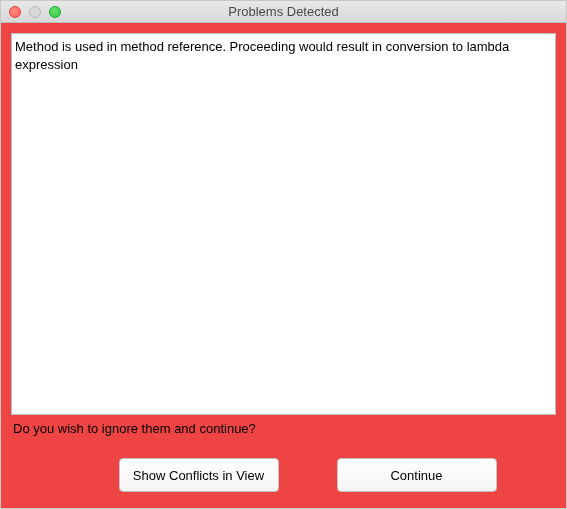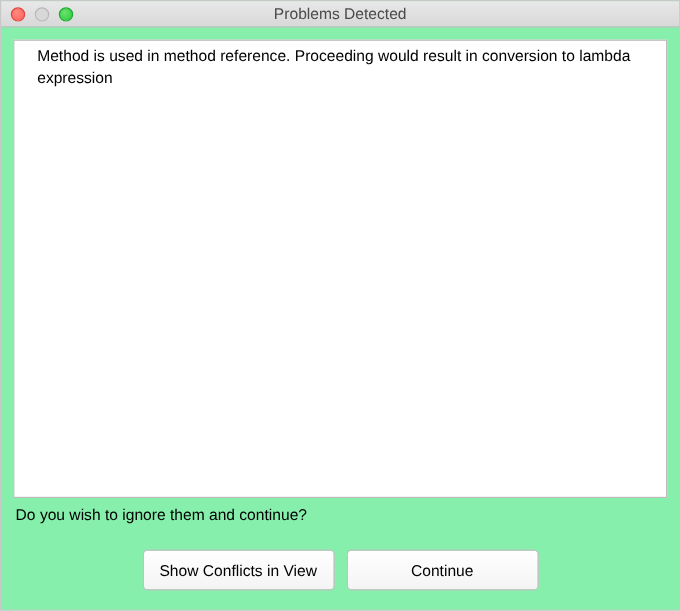--- a/index.html
+++ b/index.html
@@ -11,21 +11,21 @@
       font-family: -apple-system, BlinkMacSystemFont, "Helvetica Neue", sans-serif;
       font-size: 13px;
       background: #f0f0f0;
       width: 567px;
       height: 509px;
       overflow: hidden;
     }
     .window {
       width: 100%;
       height: 100%;
-      background: #86efac;
+      background: #ef4444;
       display: flex;
       flex-direction: column;
       border: 1px solid #c8c8c8;
     }
     .titlebar {
       height: 22px;
       background: linear-gradient(to bottom, #e8e8e8, #d8d8d8);
       display: flex;
       align-items: center;
       position: relative;
@@ -71,21 +71,21 @@
     .heading {
       font-size: 13px;
       color: #000;
       margin-bottom: 3px;
       margin-left: 2px;
     }
     .problems-box {
       flex: 1;
       background: #ffffff;
       border: 1px solid #bcbcbc;
-      padding: 4px 19px;
+      padding: 4px 3px;
       font-size: 13px;
       color: #000;
       line-height: 1.35;
       overflow: auto;
     }
     .prompt {
       font-size: 13px;
       color: #000;
       margin-top: 6px;
       margin-left: 2px;
@@ -100,20 +100,21 @@
     .btn {
       height: 22px;
       border-radius: 4px;
       font-size: 13px;
       font-family: inherit;
       cursor: pointer;
       display: flex;
       align-items: center;
       justify-content: center;
       padding: 16px 10px;
+      margin-left: 48px;
     }
     .btn-normal {
       background: linear-gradient(to bottom, #ffffff, #f4f4f4);
       border: 1px solid #c2c2c2;
       color: #000;
       flex: 1;
     }
     .btn-primary {
       background: linear-gradient(to bottom, #6cb3fa, #1a82fb);
       border: 1px solid #3a7de0;

